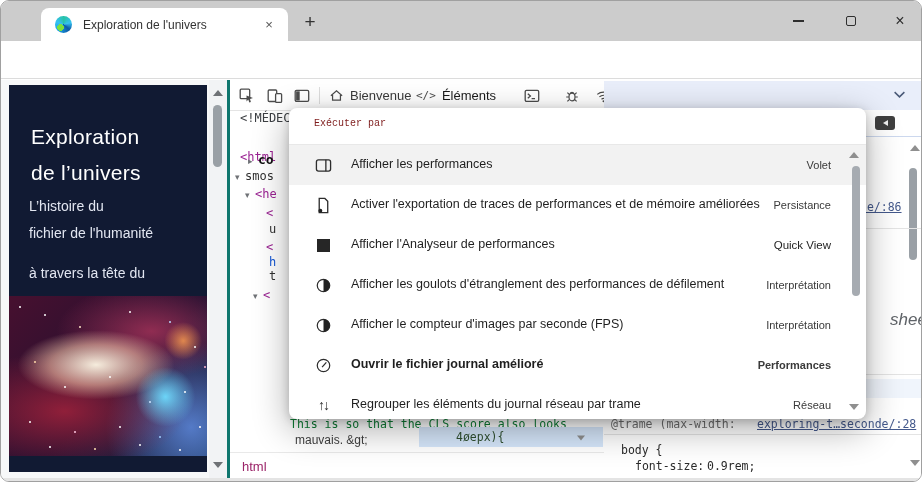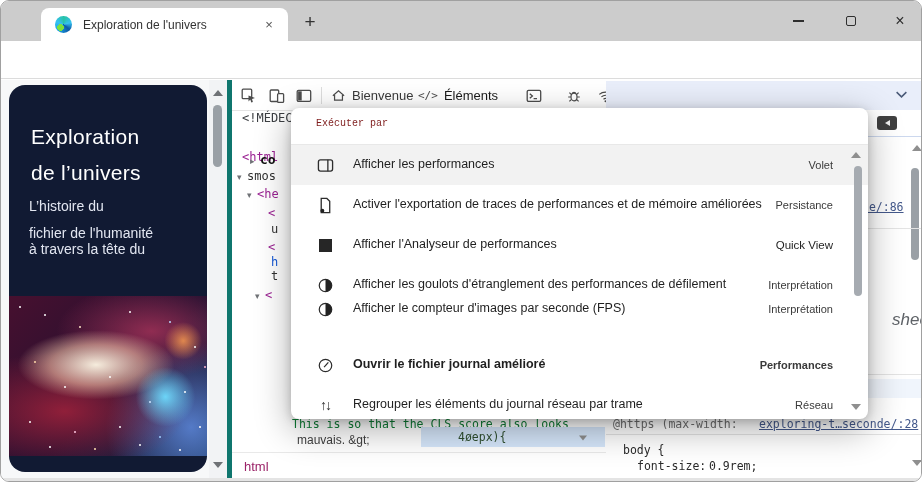--- a/index.html
+++ b/index.html
@@ -34,21 +34,21 @@
   #url-text .host { color:#141414; }
   .pill-icon { color:#444; display:flex; align-items:center; }
   #perm-icon { width:18px; height:18px; border:1.3px solid #555; border-radius:50%; font-size:9px; letter-spacing:.5px;
     display:flex; align-items:center; justify-content:center; color:#555; }
   .pill-div { width:1px; height:16px; background:#dadada; margin:0 10px; }
   #fav-star { font-size:16px; color:#444; }
   #toolbar-more { left:878px; top:47px; font-size:15px; color:#333; letter-spacing:1px; }
 
   
   #page-pane { position:absolute; left:0; top:79px; width:208px; height:398px; background:#f7f8f9; }
-  #hero-card { position:absolute; left:8px; top:5px; width:198px; height:387px; background:#111a33; border-radius:16px; overflow:hidden; }
+  #hero-card { position:absolute; left:8px; top:5px; width:198px; height:387px; background:#111a33; border-radius:0; overflow:hidden; }
   .hero-title { position:absolute; left:22px; color:#ffffff; font-size:21px; letter-spacing:.3px; }
   .hero-sub { position:absolute; left:20px; color:#e2e6f1; font-size:14px; }
   #galaxy { position:absolute; left:0; top:211px; width:198px; height:160px;
     background:
       radial-gradient(circle at 79% 63%, rgba(110,220,255,.95), rgba(80,180,255,0) 16%),
       radial-gradient(circle at 88% 28%, rgba(255,160,80,.8), rgba(255,160,80,0) 9%),
       radial-gradient(ellipse 55% 30% at 44% 43%, rgba(255,248,230,.95), rgba(255,205,175,.55) 42%, rgba(255,205,175,0) 72%),
       radial-gradient(ellipse 90% 55% at 28% 72%, rgba(170,35,60,.8), rgba(170,35,60,0) 68%),
       radial-gradient(ellipse 80% 50% at 72% 22%, rgba(200,60,100,.65), rgba(200,60,100,0) 60%),
       radial-gradient(circle at 92% 82%, rgba(110,160,255,.7), rgba(110,160,255,0) 38%),
@@ -60,21 +60,21 @@
       30px 140px 0 #fff, 75px 142px 0 #ffe1b0, 120px 138px 0 #fff, 160px 143px 0 #fff, 185px 60px 0 #ffb4d0; }
 
   
   #page-scroll { position:absolute; left:208px; top:79px; width:18px; height:398px; background:#f2f3f5; }
   .sb-arrow { width:0; height:0; position:absolute; left:4px; }
   .sb-up { border-left:5px solid transparent; border-right:5px solid transparent; border-bottom:6px solid #6f7276; }
   .sb-down { border-left:5px solid transparent; border-right:5px solid transparent; border-top:6px solid #6f7276; }
   #page-thumb { position:absolute; left:4px; top:25px; width:9px; height:62px; background:#9aa0a6; border-radius:5px; }
 
   
-  #devtools { position:absolute; left:226px; top:79px; width:695px; height:398px; background:#ffffff; border-left:5px solid #0f766e;text-align:right; }
+  #devtools { position:absolute; left:226px; top:79px; width:695px; height:398px; background:#ffffff; border-left:3px solid #0f766e;text-align:right; }
   #dt-toolbar { position:absolute; left:0; top:0; width:695px; height:31px; border-bottom:1px solid #e4e4e4; }
   .dt-icon { position:absolute; top:7px; width:18px; height:18px; display:flex; align-items:center; justify-content:center; color:#4c4c4c; }
   .dt-tab { position:absolute; top:0; height:31px; display:flex; align-items:center; gap:6px; font-size:13px; color:#3a3a3a; }
   .dt-tab.active { color:#1a1a1a; }
   .code-glyph { font-family:"DejaVu Sans Mono",monospace; font-size:11px; color:#4c4c4c; }
   .tb-div { position:absolute; left:89px; top:7px; width:1px; height:17px; background:#dddddd; }
   .dt-text-icon { font-size:16px; color:#4c4c4c; }
   #help-circle { width:16px; height:16px; border:1.2px solid #4c4c4c; border-radius:50%; font-size:11px;
     display:flex; align-items:center; justify-content:center; }
 
@@ -174,21 +174,21 @@
     </div>
     <div class="abs" id="toolbar-more">···</div>
   </div>
 
   <div id="page-pane">
     <div id="hero-card">
       <div class="hero-title" style="top:40px;">Exploration</div>
       <div class="hero-title" style="top:76px;">de l’univers</div>
       <div class="hero-sub" style="top:113px;">L’histoire du</div>
       <div class="hero-sub" style="top:140px;">fichier de l'humanité</div>
-      <div class="hero-sub" style="top:156px;">à travers la tête du</div>
+      <div class="hero-sub" style="top:180px;">à travers la tête du</div>
       <div id="galaxy">
           <div id="stars"></div>
         </div>
     </div>
   </div>
 
   <div id="page-scroll">
     <div class="sb-arrow sb-up" style="top:10px;"></div>
     <div id="page-thumb"></div>
     <div class="sb-arrow sb-down" style="top:382px;"></div>
@@ -307,21 +307,21 @@
     <div id="sidebar-toggle">
         <div class="toggle-arrow"></div>
       </div>
     <div class="sb-arrow sb-up abs" style="left:680px; top:65px; border-bottom-color:#8f8f8f;"></div>
     <div class="rsb-thumb" style="left:679px; top:88px; height:92px;"></div>
     <div class="st-link" style="left:630px; top:120px;">se/:86</div>
     <div class="st-sep" style="top:148px;"></div>
     <div id="sheet-frag">sheet</div>
     <div class="st-sep" style="top:294px;"></div>
     <div id="media-band"></div>
-    <div class="st-code" style="left:381px; top:337px; color:#6e6e6e;">@https (max-width:</div>
+    <div class="st-code" style="left:381px; top:337px; color:#6e6e6e;">@trame (max-width:</div>
     <div class="st-link" style="left:527px; top:337px;">exploring-t…seconde/:28</div>
     <div class="st-sep" style="top:354px;"></div>
     <div class="st-code" style="left:391px; top:363px;">body {</div>
     <div class="st-code" style="left:405px; top:379px;">font-size:</div>
     <div class="st-code" style="left:477px; top:379px;">0.9rem;</div>
     <div class="sb-arrow sb-down abs" style="left:680px; top:380px; border-top-color:#8f8f8f;"></div>
 
     <div id="palette">
       <div id="palette-header">Exécuter par</div>
       <div id="palette-divider"></div>
@@ -356,21 +356,21 @@
       <div class="pal-row" style="top:157px;">
         <span class="pal-icon">
             <svg width="17" height="17" viewBox="0 0 18 18">
               <circle cx="9" cy="9" r="6.6" fill="none" stroke="#2d2d2d" stroke-width="1.3"></circle>
               <path d="M9 2.4a6.6 6.6 0 0 1 0 13.2z" fill="#222"></path>
             </svg>
           </span>
         <span class="pal-label">Afficher les goulots d'étranglement des performances de défilement</span>
         <span class="pal-tag">Interprétation</span>
       </div>
-      <div class="pal-row" style="top:181px;">
+      <div class="pal-row" style="top:197px;">
         <span class="pal-icon">
             <svg width="17" height="17" viewBox="0 0 18 18">
               <circle cx="9" cy="9" r="6.6" fill="none" stroke="#2d2d2d" stroke-width="1.3"></circle>
               <path d="M9 2.4a6.6 6.6 0 0 1 0 13.2z" fill="#222"></path>
             </svg>
           </span>
         <span class="pal-label">Afficher le compteur d'images par seconde (FPS)</span>
         <span class="pal-tag">Interprétation</span>
       </div>
       <div class="pal-row" style="top:237px;font-weight:bold;">

